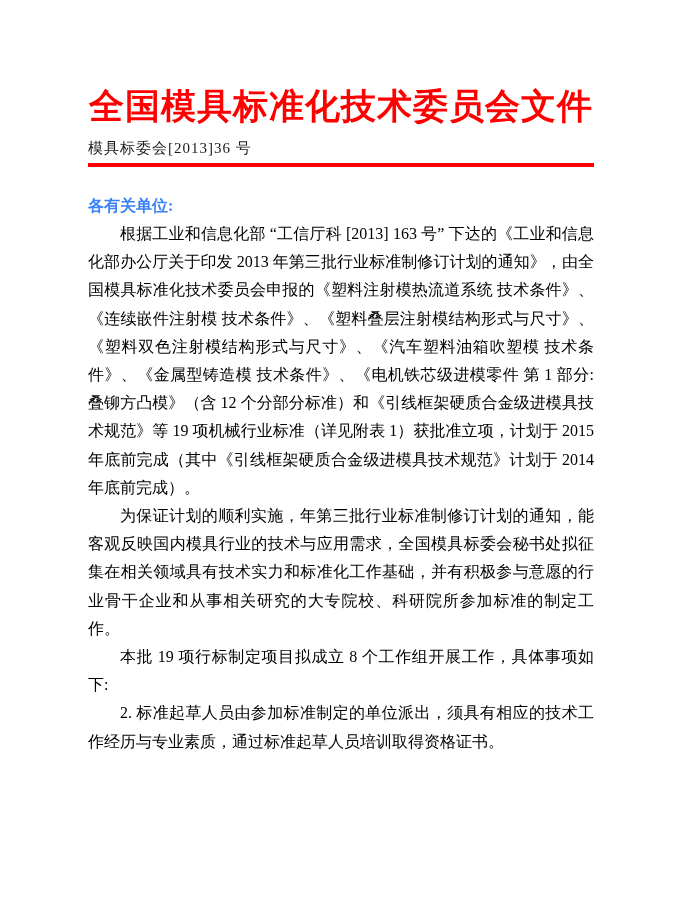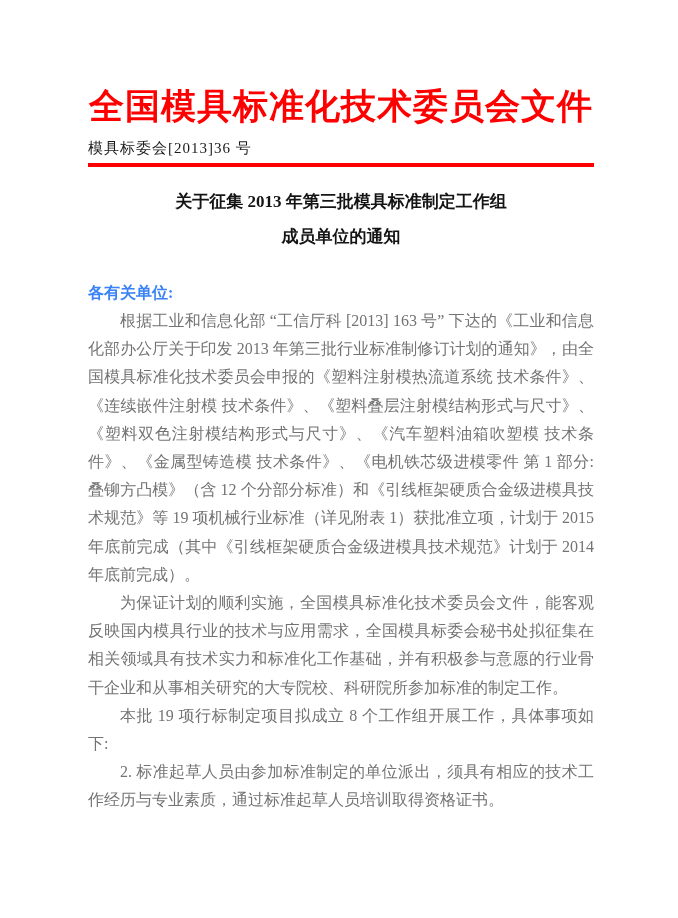--- a/index.html
+++ b/index.html
@@ -55,41 +55,37 @@
     font-size: 16px;
     line-height: 28px;
     color: #3b82f6;
   }
   .body-text p {
     margin: 0;
     font-size: 16px;
     line-height: 28.2px;
     text-align: justify;
     text-indent: 2em;
-    color: #737373;
+    color: #000000;
   }
 </style>
 </head>
 <body>
 
 <div class="page">
 
   <div class="banner-title">全国模具标准化技术委员会文件</div>
 
   <div class="doc-number">模具标委会[2013]36 号</div>
 
   <div class="red-rule"></div>
 
-  <div class="subject">
-    <div>关于征集 2013 年第三批模具标准制定工作组</div>
-    <div>成员单位的通知</div>
-  </div>
 
   <div class="salutation">各有关单位:</div>
 
   <div class="body-text">
     <p>根据工业和信息化部 “工信厅科 [2013] 163 号” 下达的《工业和信息化部办公厅关于印发 2013 年第三批行业标准制修订计划的通知》，由全国模具标准化技术委员会申报的《塑料注射模热流道系统 技术条件》、《连续嵌件注射模 技术条件》、《塑料叠层注射模结构形式与尺寸》、《塑料双色注射模结构形式与尺寸》、《汽车塑料油箱吹塑模 技术条件》、《金属型铸造模 技术条件》、《电机铁芯级进模零件 第 1 部分: 叠铆方凸模》（含 12 个分部分标准）和《引线框架硬质合金级进模具技术规范》等 19 项机械行业标准（详见附表 1）获批准立项，计划于 2015 年底前完成（其中《引线框架硬质合金级进模具技术规范》计划于 2014 年底前完成）。</p>
-    <p>为保证计划的顺利实施，全国模具标准化技术委员会文件，能客观反映国内模具行业的技术与应用需求，全国模具标委会秘书处拟征集在相关领域具有技术实力和标准化工作基础，并有积极参与意愿的行业骨干企业和从事相关研究的大专院校、科研院所参加标准的制定工作。</p>
+    <p>为保证计划的顺利实施，年第三批行业标准制修订计划的通知，能客观反映国内模具行业的技术与应用需求，全国模具标委会秘书处拟征集在相关领域具有技术实力和标准化工作基础，并有积极参与意愿的行业骨干企业和从事相关研究的大专院校、科研院所参加标准的制定工作。</p>
     <p>本批 19 项行标制定项目拟成立 8 个工作组开展工作，具体事项如下:</p>
     <p>2. 标准起草人员由参加标准制定的单位派出，须具有相应的技术工作经历与专业素质，通过标准起草人员培训取得资格证书。</p>
   </div>
 
 </div>
 
 </body></html>

